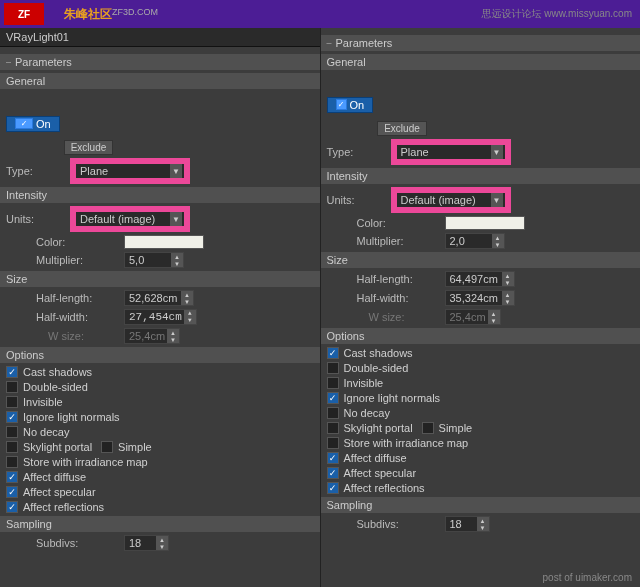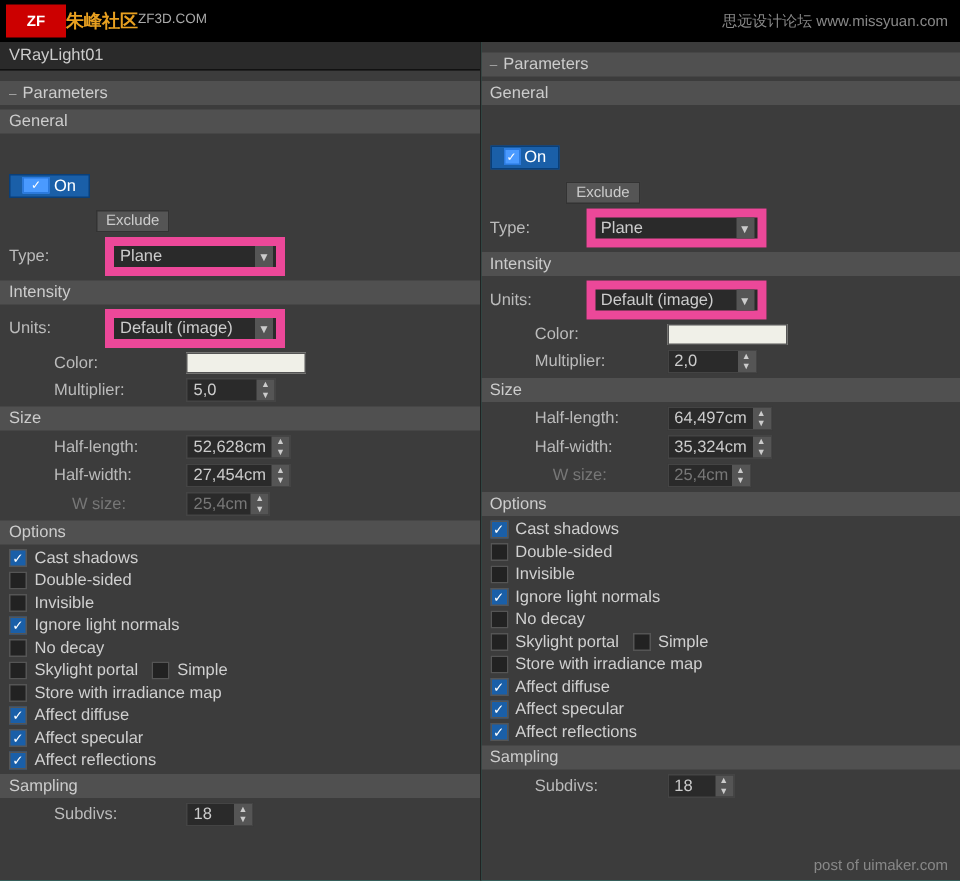--- a/index.html
+++ b/index.html
@@ -10,25 +10,25 @@
       font-family: Arial, sans-serif;
       font-size: 11px;
       color: #d0d0d0;
       overflow: hidden;
     }
 
     .watermark-top {
       position: absolute;
       top: 0; left: 0; right: 0;
       height: 28px;
-      background: #000000;
+      background: #4c1d95;
       display: flex;
       align-items: center;
       padding: 0 4px;
-      gap: 0;
+      gap: 20px;
       z-index: 10;
     }
 
     .logo-box {
       background: #c00;
       width: 40px;
       height: 22px;
       display: flex;
       align-items: center;
       justify-content: center;
@@ -58,21 +58,21 @@
       padding: 0 8px;
       font-size: 10px;
       color: #888;
     }
 
     .panels-container {
       position: absolute;
       top: 28px;
       left: 0; right: 0; bottom: 0;
       display: flex;
-      background: #14b8a6;
+      background: #c2410c;
     }
 
     .panel {
       flex: 1;
       display: flex;
       flex-direction: column;
       border-right: 1px solid #222;
       background: #3c3c3c;
       overflow: hidden;
     }
@@ -350,21 +350,21 @@
           <span>52,628cm</span>
           <div class="spinner-arrows">
             <div class="spinner-up">▲</div>
             <div class="spinner-down">▼</div>
           </div>
         </div>
       </div>
 
       <div class="row indent">
         <span class="row-label">Half-width:</span>
-        <div class="spinner" style="position:relative;min-width:70px;">
+        <div class="spinner" style="position:relative;min-width:70px;font-family:Liberation Mono, monospace;">
           <span>27,454cm</span>
           <div class="spinner-arrows">
             <div class="spinner-up">▲</div>
             <div class="spinner-down">▼</div>
           </div>
         </div>
       </div>
 
       <div class="row indent">
         <span class="row-label disabled-text">W size:</span>

